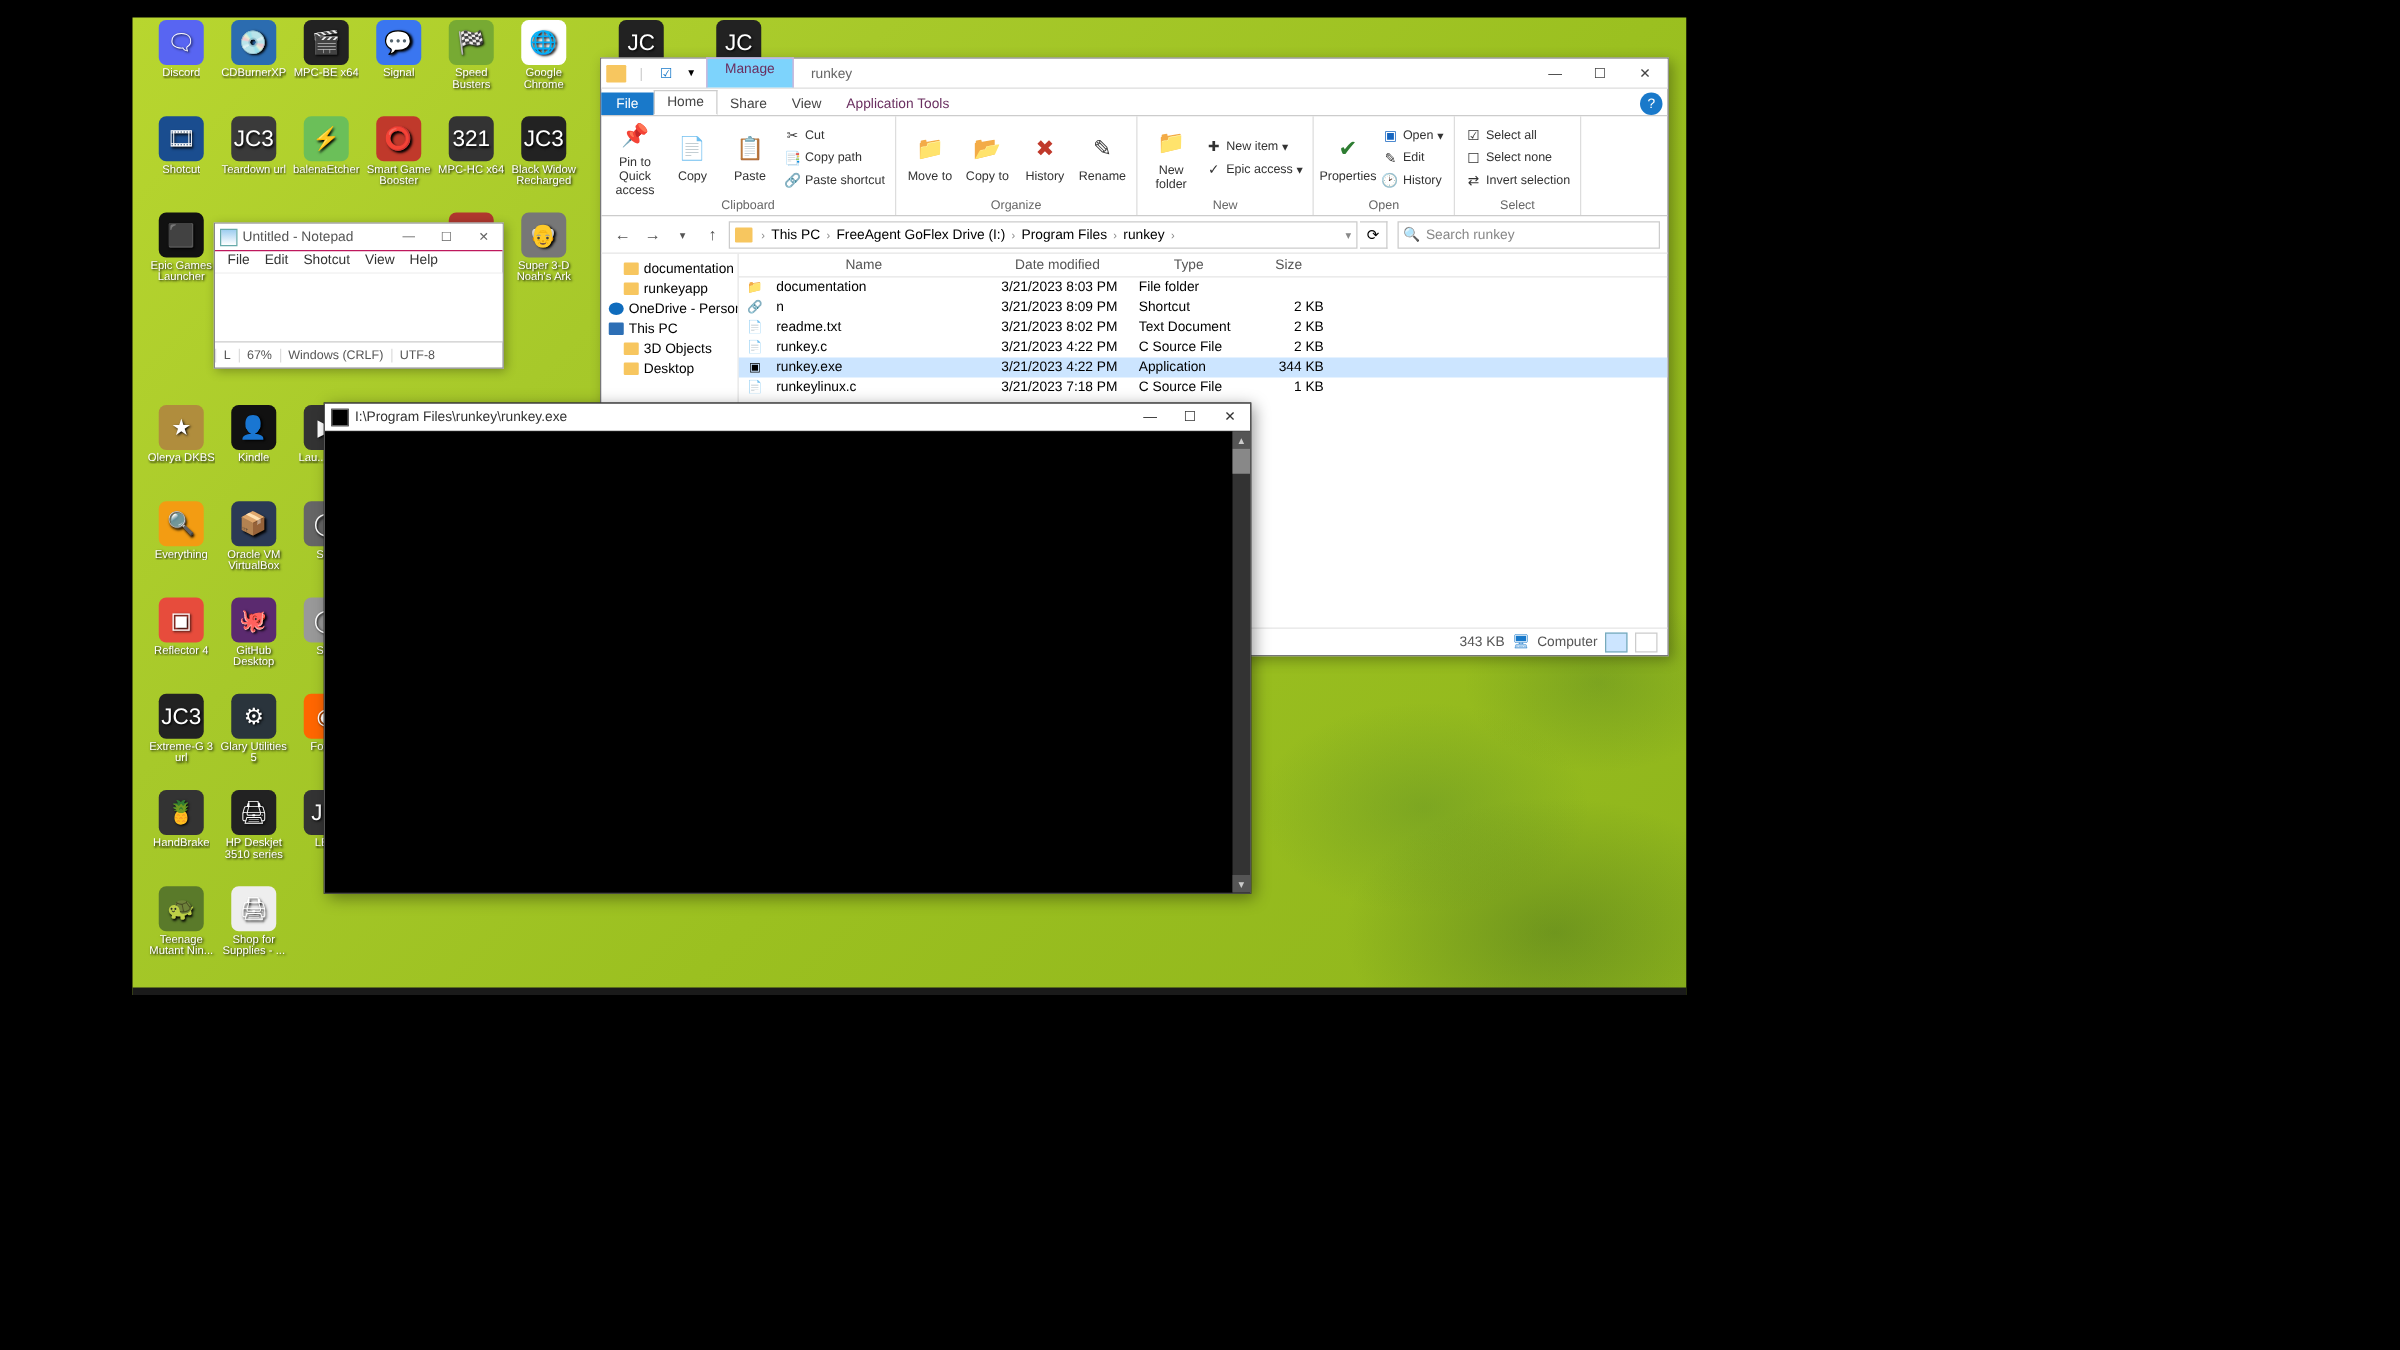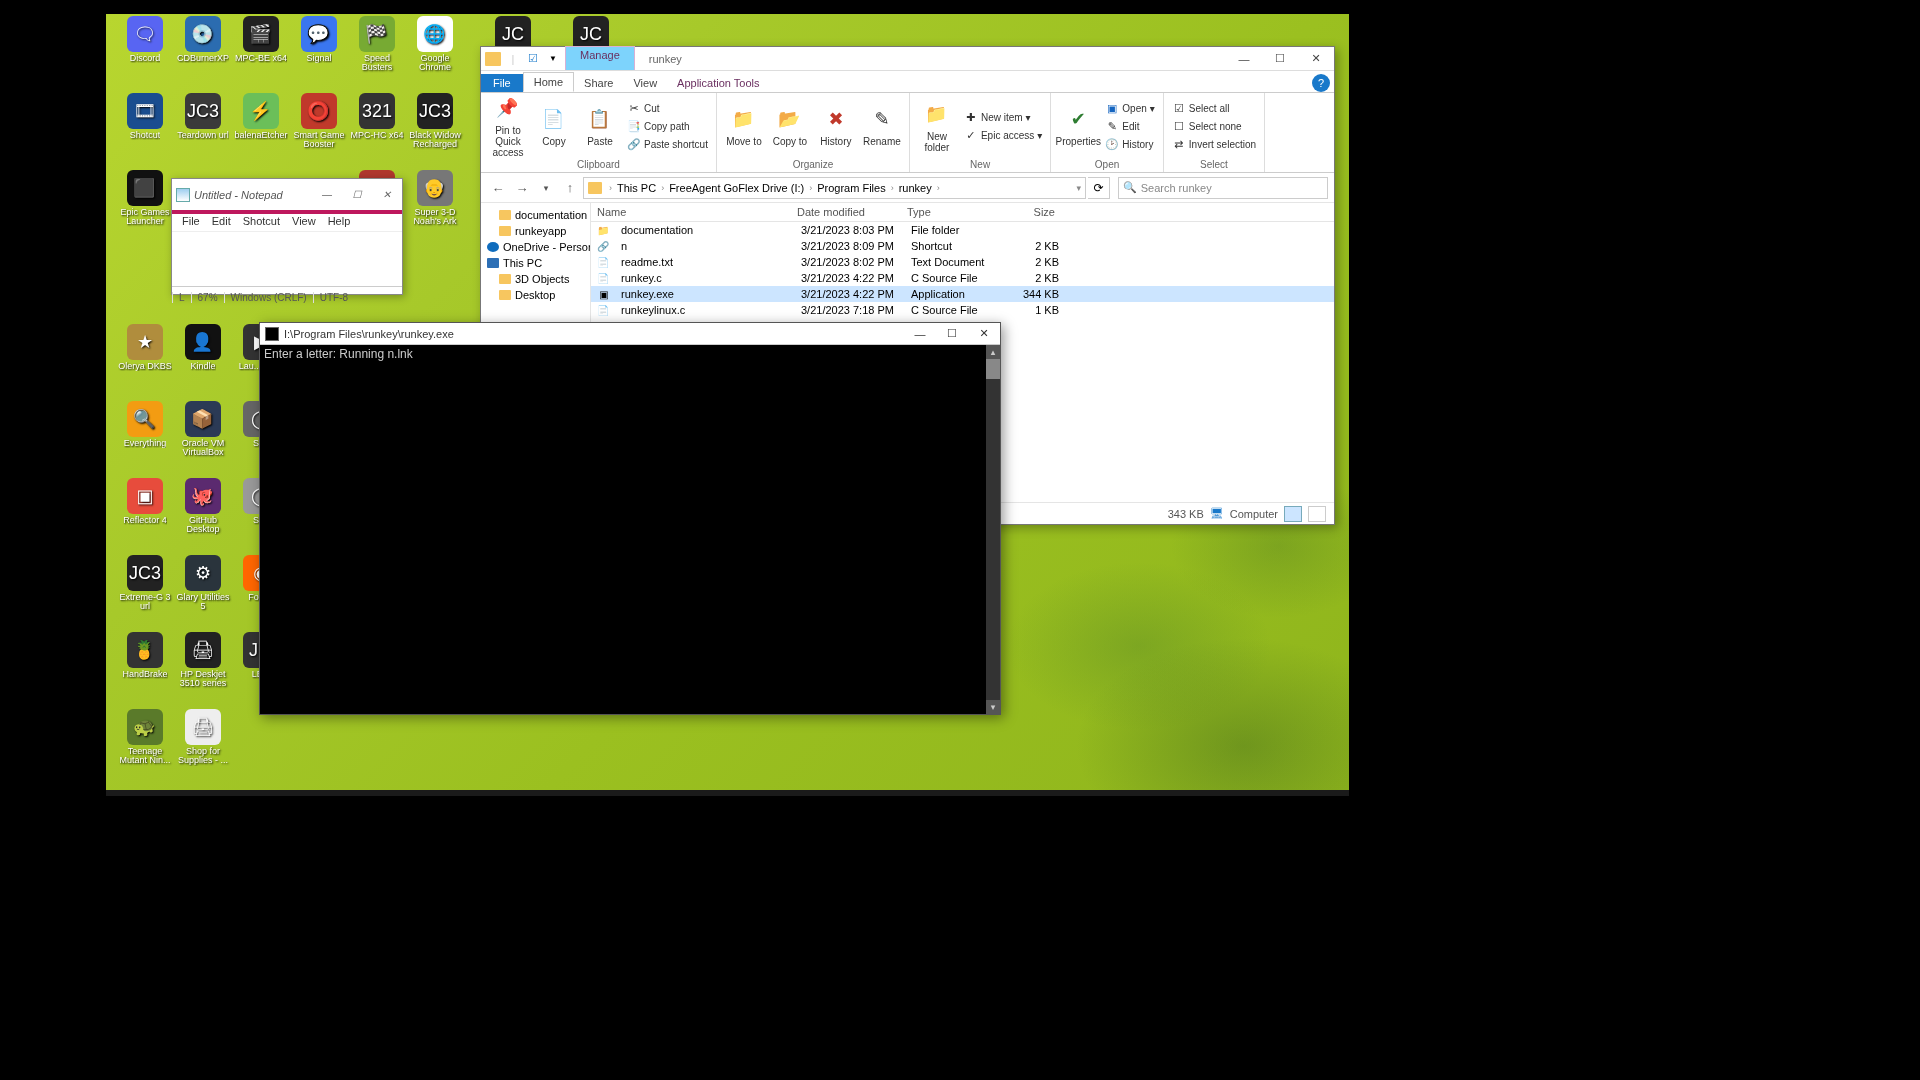--- a/index.html
+++ b/index.html
@@ -12,21 +12,21 @@
   pointer-events:none; }
 
 
 .desktop-icons { position: absolute; left: 10px; top: 0; display: grid; grid-template-columns: repeat(6, 58px); grid-auto-rows: 77px; gap: 0; }
 .desktop-icon { display: flex; flex-direction: column; align-items: center; justify-content: flex-start; width: 58px; height: 75px; font-size: 9px; color: #fff; text-align: center; text-shadow: 1px 1px 2px #000; cursor: pointer; }
 .desktop-icon .ico { width: 36px; height: 36px; border-radius: 6px; margin-top: 2px; margin-bottom: 2px; display:flex; align-items:center; justify-content:center; font-size:18px; color:#fff; }
 .desktop-icon .lbl { line-height: 1.05; word-break: break-word; max-height: 30px; overflow: hidden; }
 
 
 .notepad { position: absolute; left: 65px; top: 164px; width: 232px; height: 117px; background: #fff; border: 1px solid #888; box-shadow: 2px 2px 8px rgba(0,0,0,.3); }
-.notepad-title { height: 35px; background: #fff; display: flex; align-items: center; font-size: 11px; color: #555; border-bottom: 4px solid #be185d; font-style: italic; }
+.notepad-title { height: 22px; background: #fff; display: flex; align-items: center; font-size: 11px; color: #555; border-bottom: 1px solid #be185d; }
 .notepad-title .np-icon { width:14px; height:14px; margin:0 4px; background:linear-gradient(#9ecef0,#fff); border:1px solid #6aa; }
 .notepad-title .t { flex:1; }
 .notepad-title .wc { width:30px; text-align:center; font-size:10px; color:#666; cursor:pointer; }
 .notepad-menu { height:18px; display:flex; font-size:11px; color:#333; padding:0 4px; border-bottom:1px solid #eee; }
 .notepad-menu div { padding:1px 6px; cursor:pointer; }
 .notepad-body { height:54px; background:#fff; }
 .notepad-status { height:21px; border-top:1px solid #ccc; display:flex; font-size:10px; color:#555; align-items:center; }
 .notepad-status div { padding:0 6px; border-left:1px solid #ddd; }
 
 
@@ -68,21 +68,21 @@
 .ex-body { flex:1; display:flex; overflow:hidden; }
 .ex-sidebar { width:110px; border-right:1px solid #e5e5e5; font-size:11px; padding:4px 0; overflow:hidden; }
 .ex-sidebar .node { display:flex; align-items:center; gap:4px; padding:2px 6px; cursor:pointer; white-space:nowrap; }
 .ex-sidebar .node .ico { width:14px; height:12px; background:#f7c65f; border-radius:1px; flex-shrink:0; }
 .ex-sidebar .node .ico.pc { background:#2d6fb5; }
 .ex-sidebar .node.indent { padding-left:18px; }
 .ex-sidebar .node .ico.small { width:12px; height:10px; }
 
 .ex-list { flex:1; font-size:11px; display:flex; flex-direction:column; }
 .ex-cols { display:flex; border-bottom:1px solid #e5e5e5; color:#555; }
-.ex-cols div { padding:3px 6px; cursor:pointer; }
+.ex-cols div { padding:3px 6px; cursor:pointer;text-align:center; }
 .col-name { width:200px; }
 .col-date { width:110px; }
 .col-type { width:100px; }
 .col-size { width:60px; text-align:right; }
 .ex-rows { flex:1; }
 .ex-row { display:flex; align-items:center; padding:1px 0; cursor:pointer; }
 .ex-row.sel { background:#cce5ff; }
 .ex-row .cell { padding:1px 6px; overflow:hidden; white-space:nowrap; text-overflow:ellipsis; }
 .ex-row .fico { width:14px; height:14px; margin-left:6px; margin-right:4px; flex-shrink:0; display:inline-flex; align-items:center; justify-content:center; font-size:10px; }
 
@@ -564,21 +564,20 @@
 
   <div class="console">
     <div class="console-title">
       <div class="ci"></div>
       <div class="t">I:\Program Files\runkey\runkey.exe</div>
       <div class="wc">―</div>
       <div class="wc">☐</div>
       <div class="wc close">✕</div>
     </div>
     <div class="console-body">
-      <div>Enter a letter: Running n.lnk</div>
       <div class="console-scroll">
         <div class="arrow">▴</div>
         <div class="thumb"></div>
         <div class="track"></div>
         <div class="arrow">▾</div>
       </div>
     </div>
   </div>
 
   <div class="taskbar"></div>

